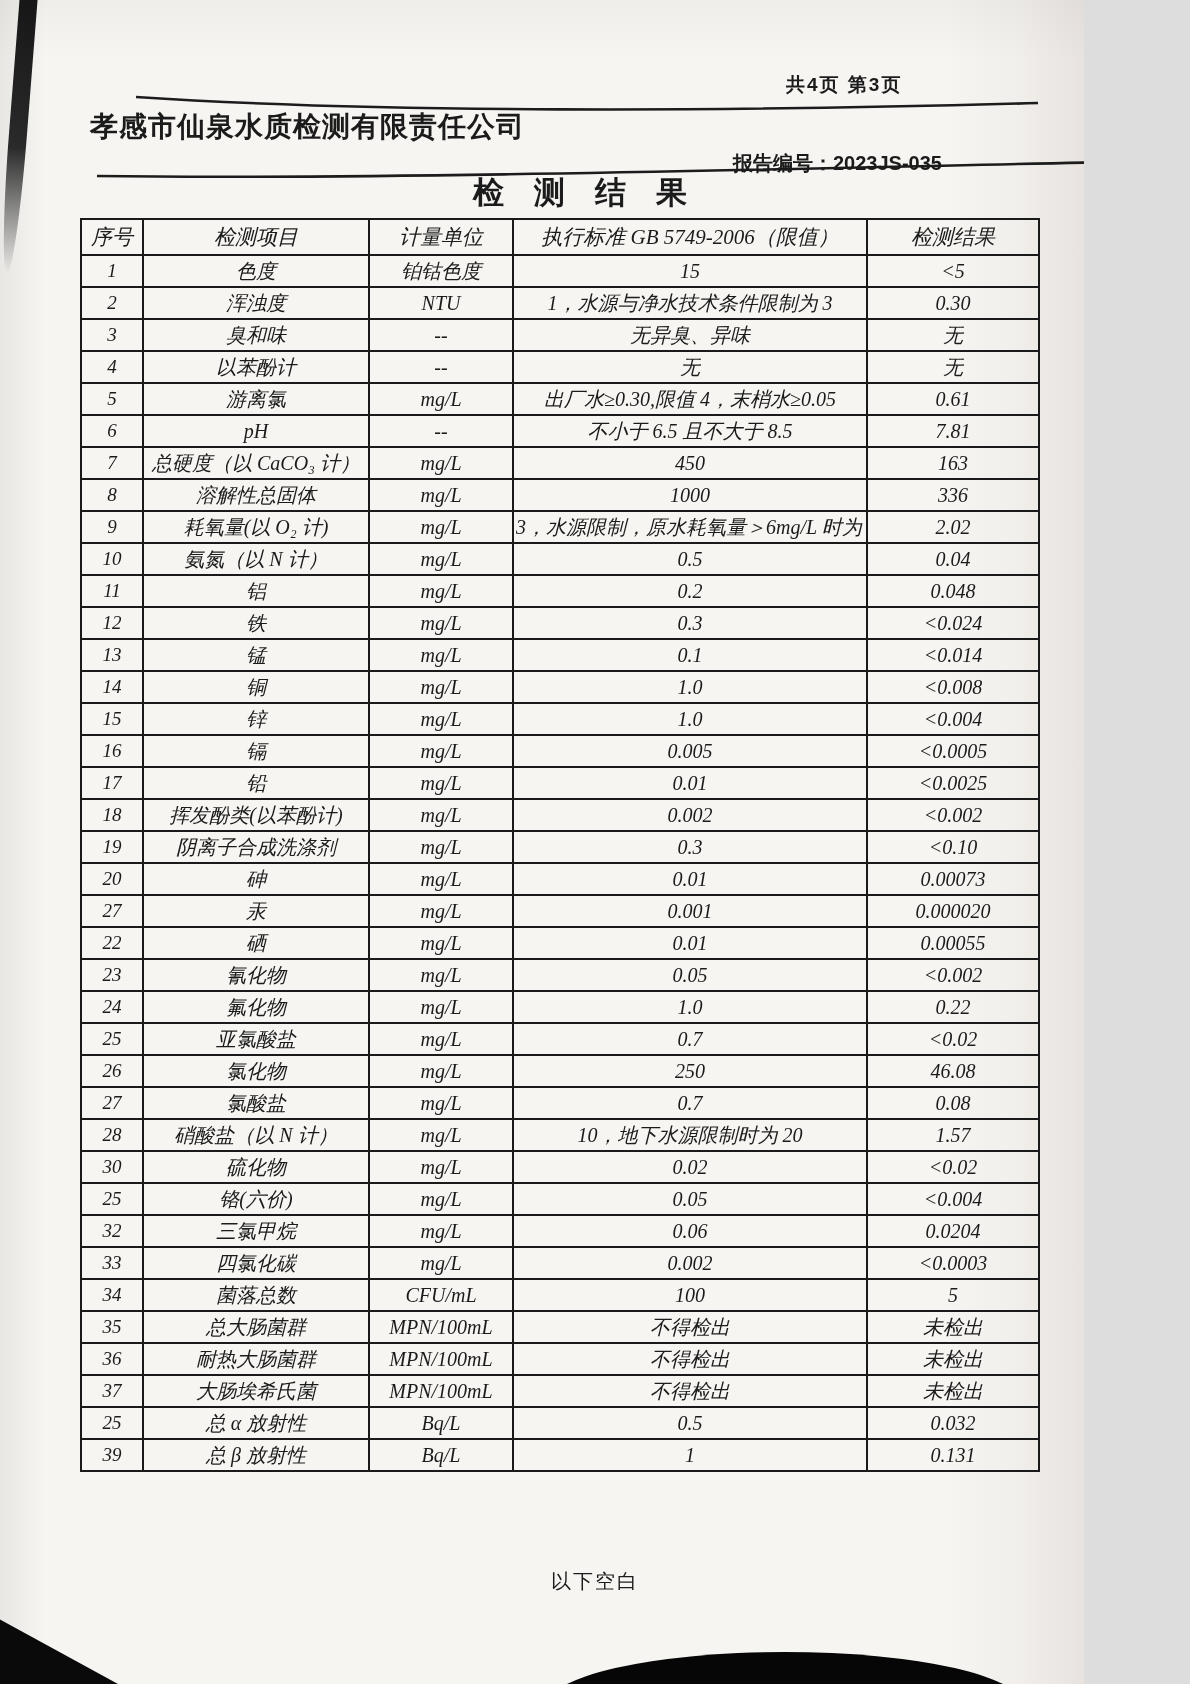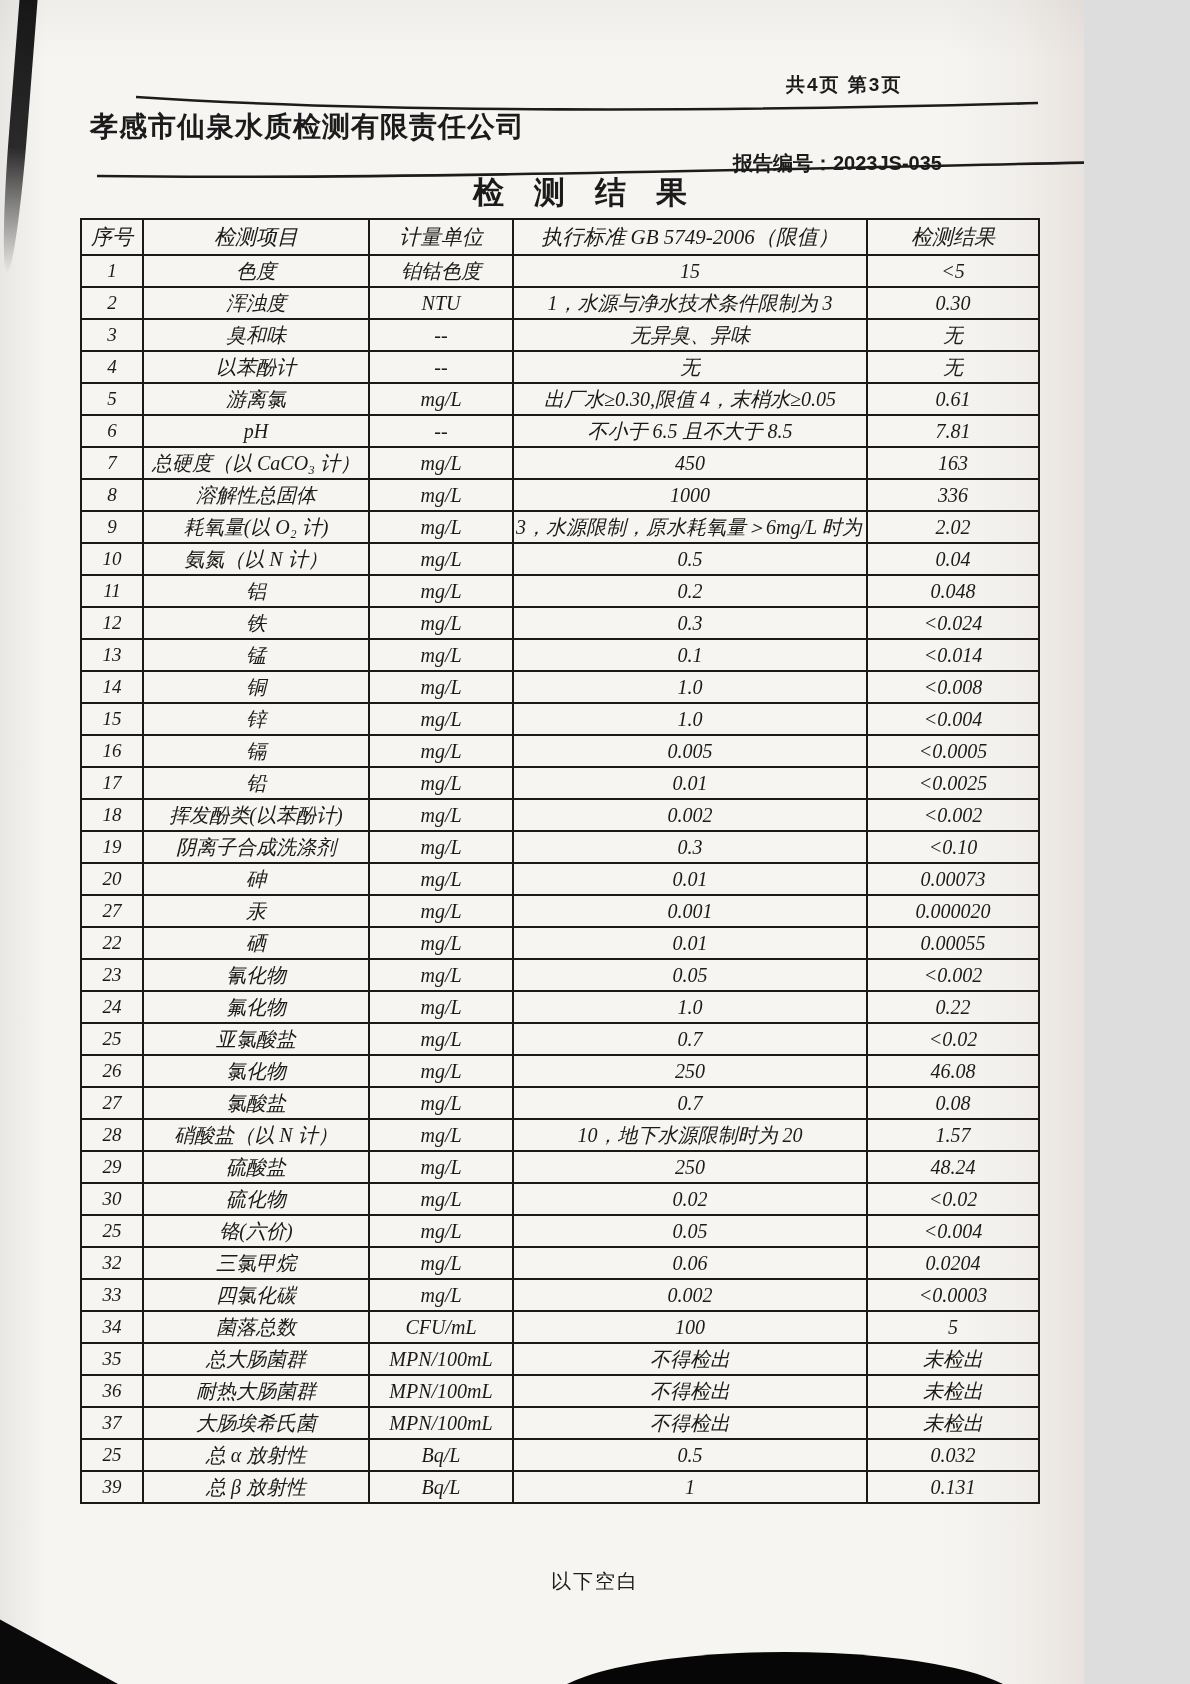--- a/index.html
+++ b/index.html
@@ -304,27 +304,20 @@
           <td class="c4">0.08</td>
         </tr>
         <tr>
           <td class="c0">28</td>
           <td class="c1">硝酸盐（以 N 计）</td>
           <td class="c2">mg/L</td>
           <td class="c3">10，地下水源限制时为 20</td>
           <td class="c4">1.57</td>
         </tr>
         <tr>
-          <td class="c0">29</td>
-          <td class="c1">硫酸盐</td>
-          <td class="c2">mg/L</td>
-          <td class="c3">250</td>
-          <td class="c4">48.24</td>
-        </tr>
-        <tr>
           <td class="c0">30</td>
           <td class="c1">硫化物</td>
           <td class="c2">mg/L</td>
           <td class="c3">0.02</td>
           <td class="c4">&lt;0.02</td>
         </tr>
         <tr>
           <td class="c0">25</td>
           <td class="c1">铬(六价)</td>
           <td class="c2">mg/L</td>

